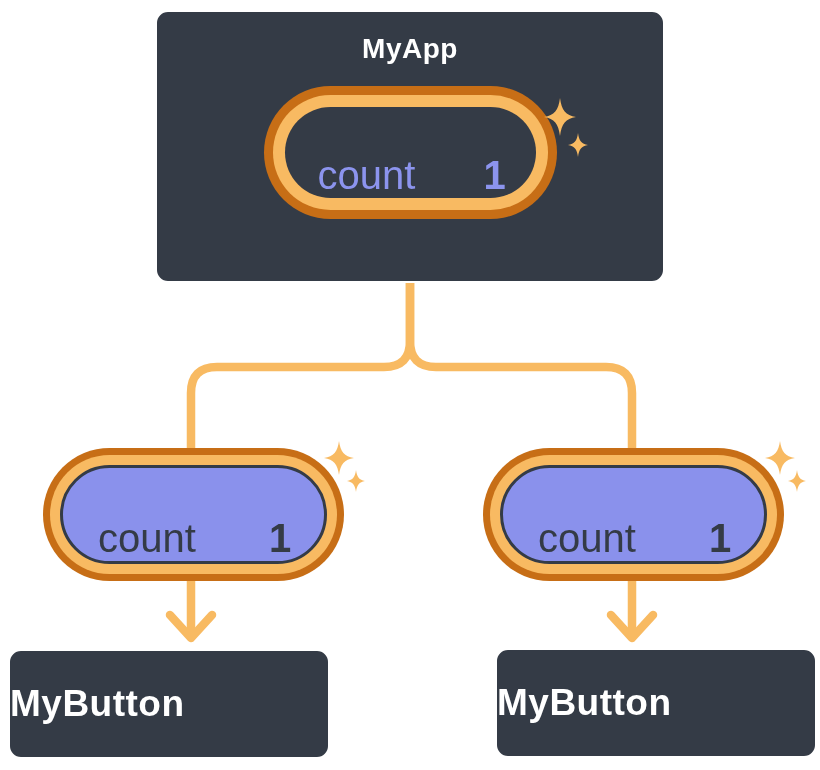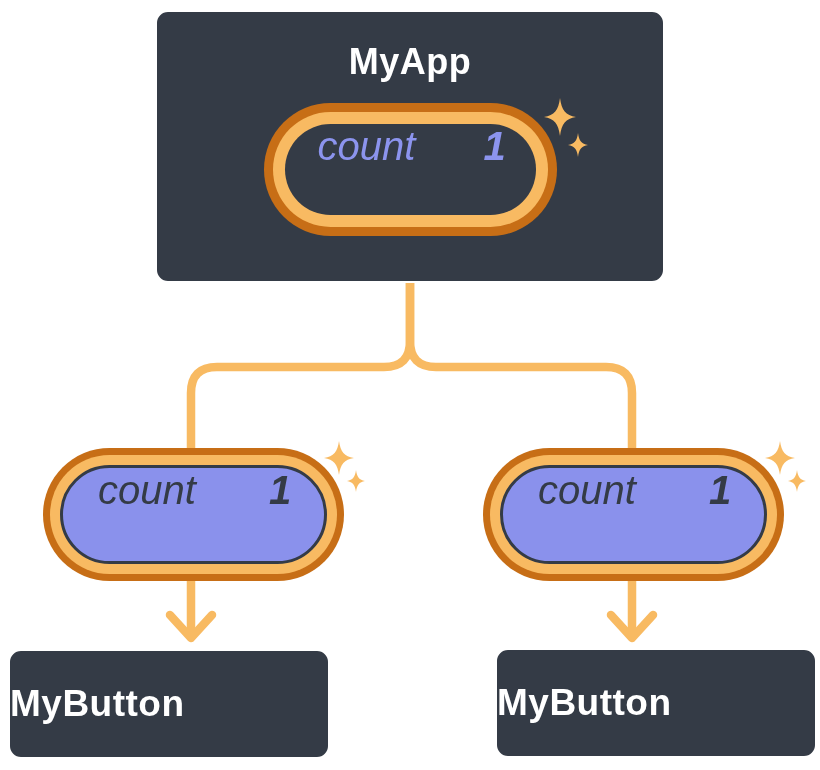--- a/index.html
+++ b/index.html
@@ -33,22 +33,22 @@
     background:var(--box-fill);
     border:2px solid var(--box-border);
     border-radius:13px;
     z-index:1;
   }
   .node-root{
     left:155px;top:10px;width:510px;height:273px;
     display:flex;flex-direction:column;align-items:center;
   }
   .node-root .node-title{
-    margin-top:28px;
-    font-size:36px;font-weight:600;color:var(--title-color);
+    margin-top:20px;
+    font-size:28px;font-weight:600;color:var(--title-color);
     line-height:1.2;letter-spacing:0.5px;
   }
   .node-leaf{
     width:322px;height:110px;
     display:flex;align-items:center;justify-content:flex-start;
   }
   .node-leaf .node-title{
     font-size:37px;font-weight:600;color:var(--title-color);letter-spacing:0.5px;
   }
   .leaf-left{left:8px;top:649px;}
@@ -62,21 +62,21 @@
   }
   .pill-inner{
     width:100%;height:100%;
     border-radius:999px;
     background:var(--orange-light);
   }
   .pill-core{
     width:100%;height:100%;
     border-radius:999px;
     overflow:hidden;
-    display:flex;align-items:flex-start;font-style:italic;
+    display:flex;align-items:flex-end;
   }
   .pill-cell{display:flex;align-items:center;justify-content:center;}
   .pill-cell.name{flex:0 0 auto;}
   .pill-cell.value{flex:1 1 auto;}
 
   
   .pill-dark{width:293px;height:133px;padding:9px;margin-top:20px;}
   .pill-dark .pill-inner{padding:12px;}
   .pill-dark .pill-core{background:var(--box-fill);}
   .pill-dark .state-name{font-size:40px;font-weight:400;color:var(--purple-text);}

